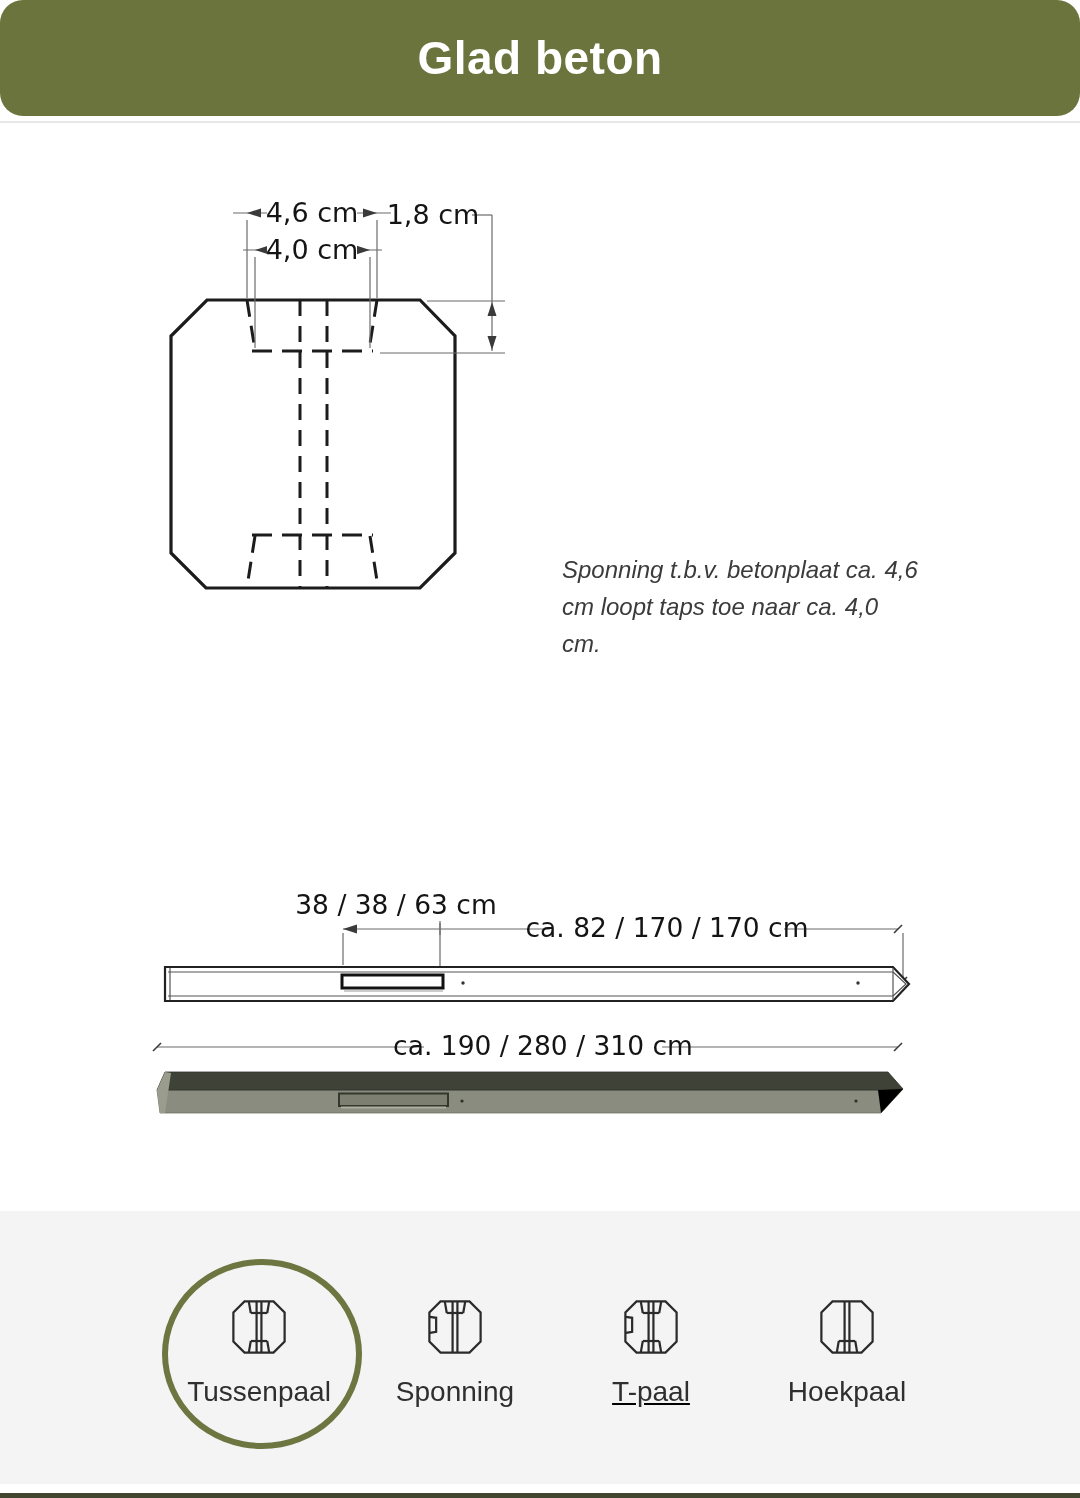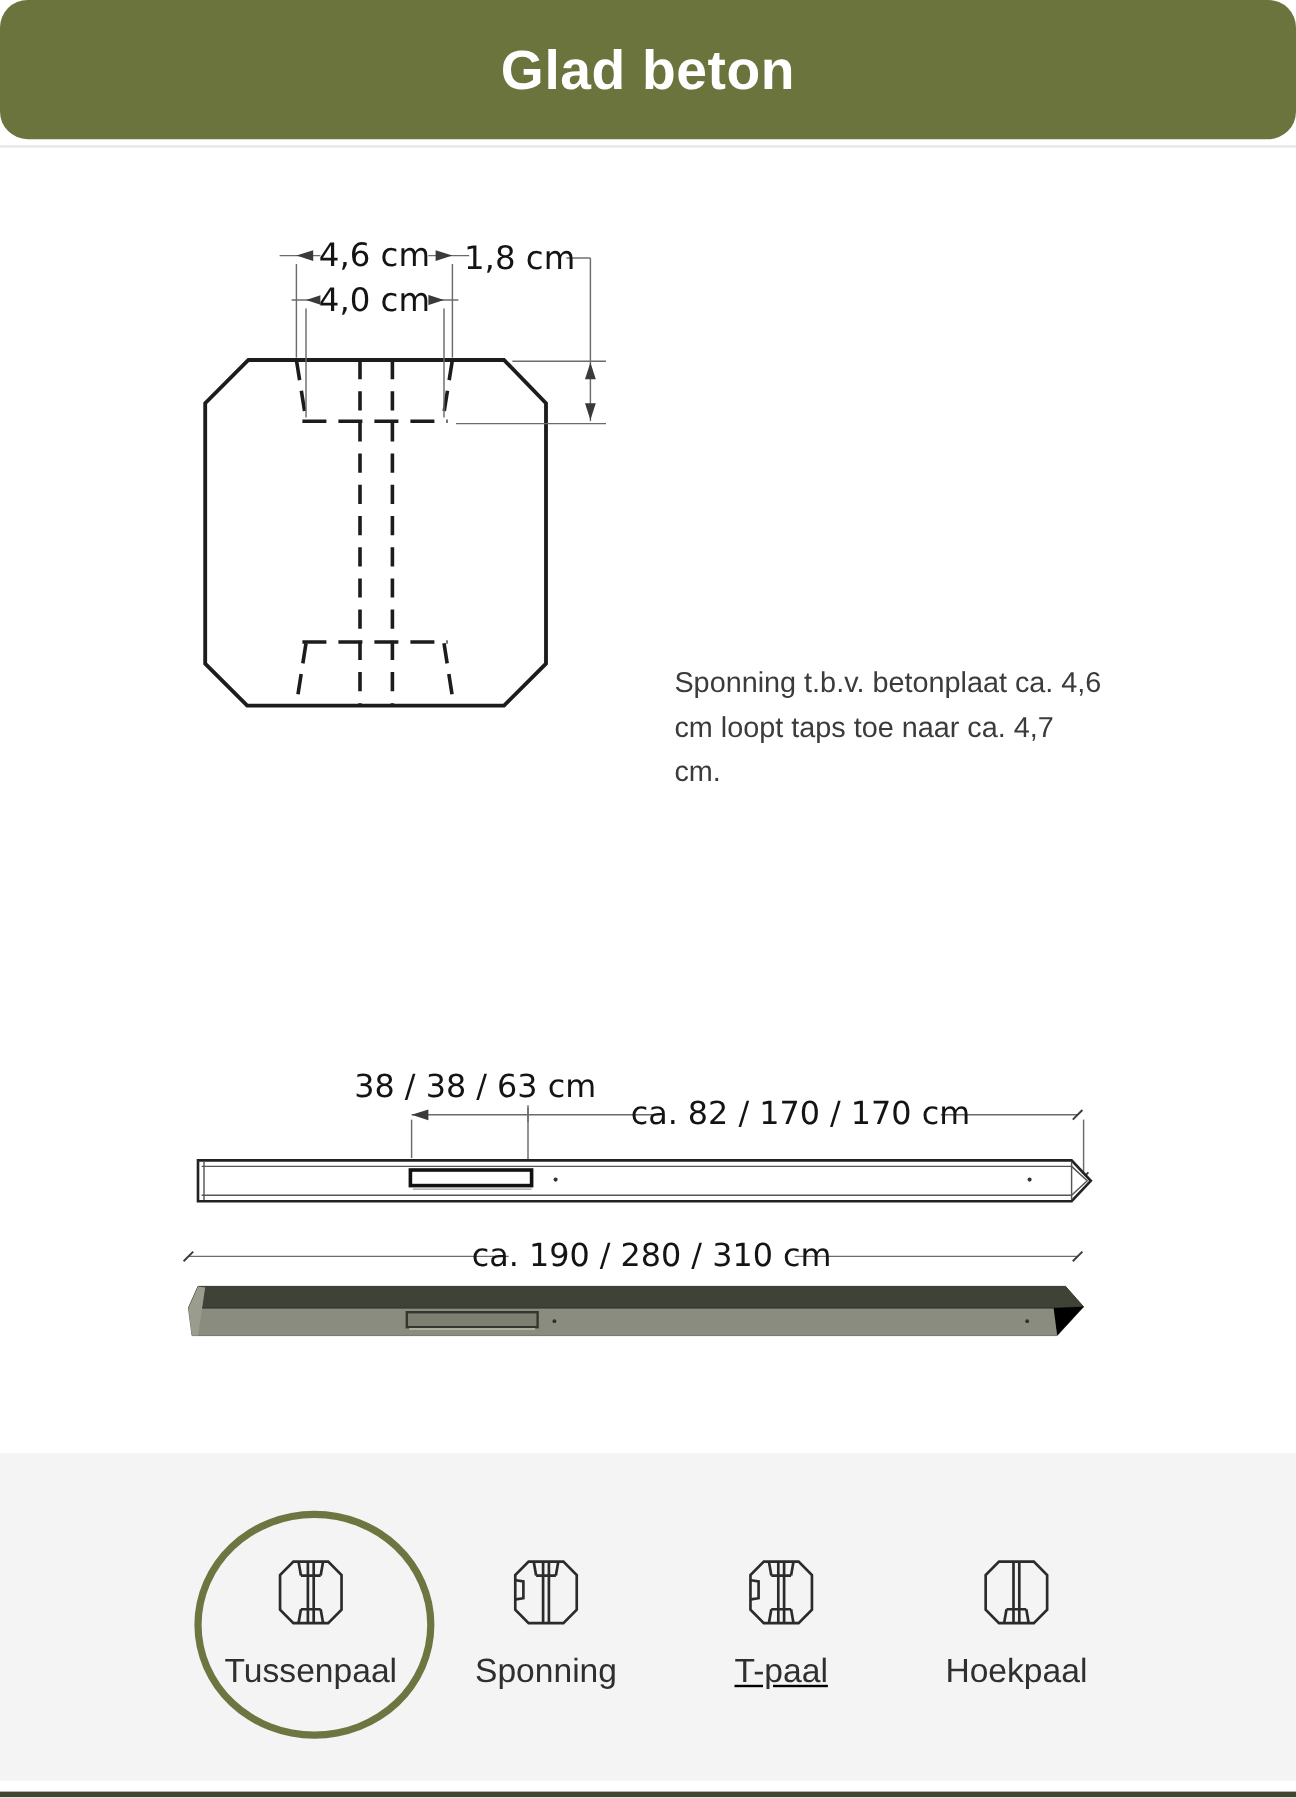--- a/index.html
+++ b/index.html
@@ -25,21 +25,21 @@
   #lowSvg{left:140px;top:1025px;}
   text.dim{
     font-family:"DejaVu Sans",sans-serif;font-size:27px;fill:#141414;
   }
   text.dim2{
     font-family:"DejaVu Sans",sans-serif;font-size:26.5px;fill:#141414;
   }
   
   #note{
     position:absolute;left:562px;top:551px;width:360px;
-    font-family:"Liberation Sans",sans-serif;
+    font-family:"Liberation Sans",sans-serif;font-style:italic;
     font-size:24px;line-height:37px;color:#3b3b3b;
   }
   
   #panel{
     position:absolute;left:0;top:1211px;width:1080px;height:273px;
     background:var(--panel-bg,#F4F4F4);
   }
   #selCircle{
     position:absolute;left:162px;top:48px;width:188px;height:178px;
     border:6px solid var(--selection-circle,#6D7540);border-radius:50%;
@@ -109,21 +109,21 @@
     </g>
     <rect x="127" y="19" width="90" height="27" fill="#ffffff"></rect>
     <rect x="127" y="56" width="90" height="27" fill="#ffffff"></rect>
     <text class="dim" x="172" y="42" text-anchor="middle">4,6 cm</text>
     <text class="dim" x="172" y="79" text-anchor="middle">4,0 cm</text>
     <text class="dim" x="293" y="44" text-anchor="middle">1,8 cm</text>
   </svg>
 
   <div id="note">
     <div>Sponning t.b.v. betonplaat ca. 4,6</div>
-    <div>cm loopt taps toe naar ca. 4,7 cm.</div>
+    <div>cm loopt taps toe naar ca. 4,0 cm.</div>
   </div>
 
   <svg id="sideSvg" class="drw" width="800" height="145" viewBox="0 0 800 145">
     <text class="dim2" x="256" y="34" text-anchor="middle">38 / 38 / 63 cm</text>
 
     <g stroke="#6b6b6b" stroke-width="1.2" fill="none">
       <path d="M203,49 H410"></path>
       <path d="M644,49 H758"></path>
       <path d="M300,43 V55"></path>
       <path d="M203,53 V85"></path>

